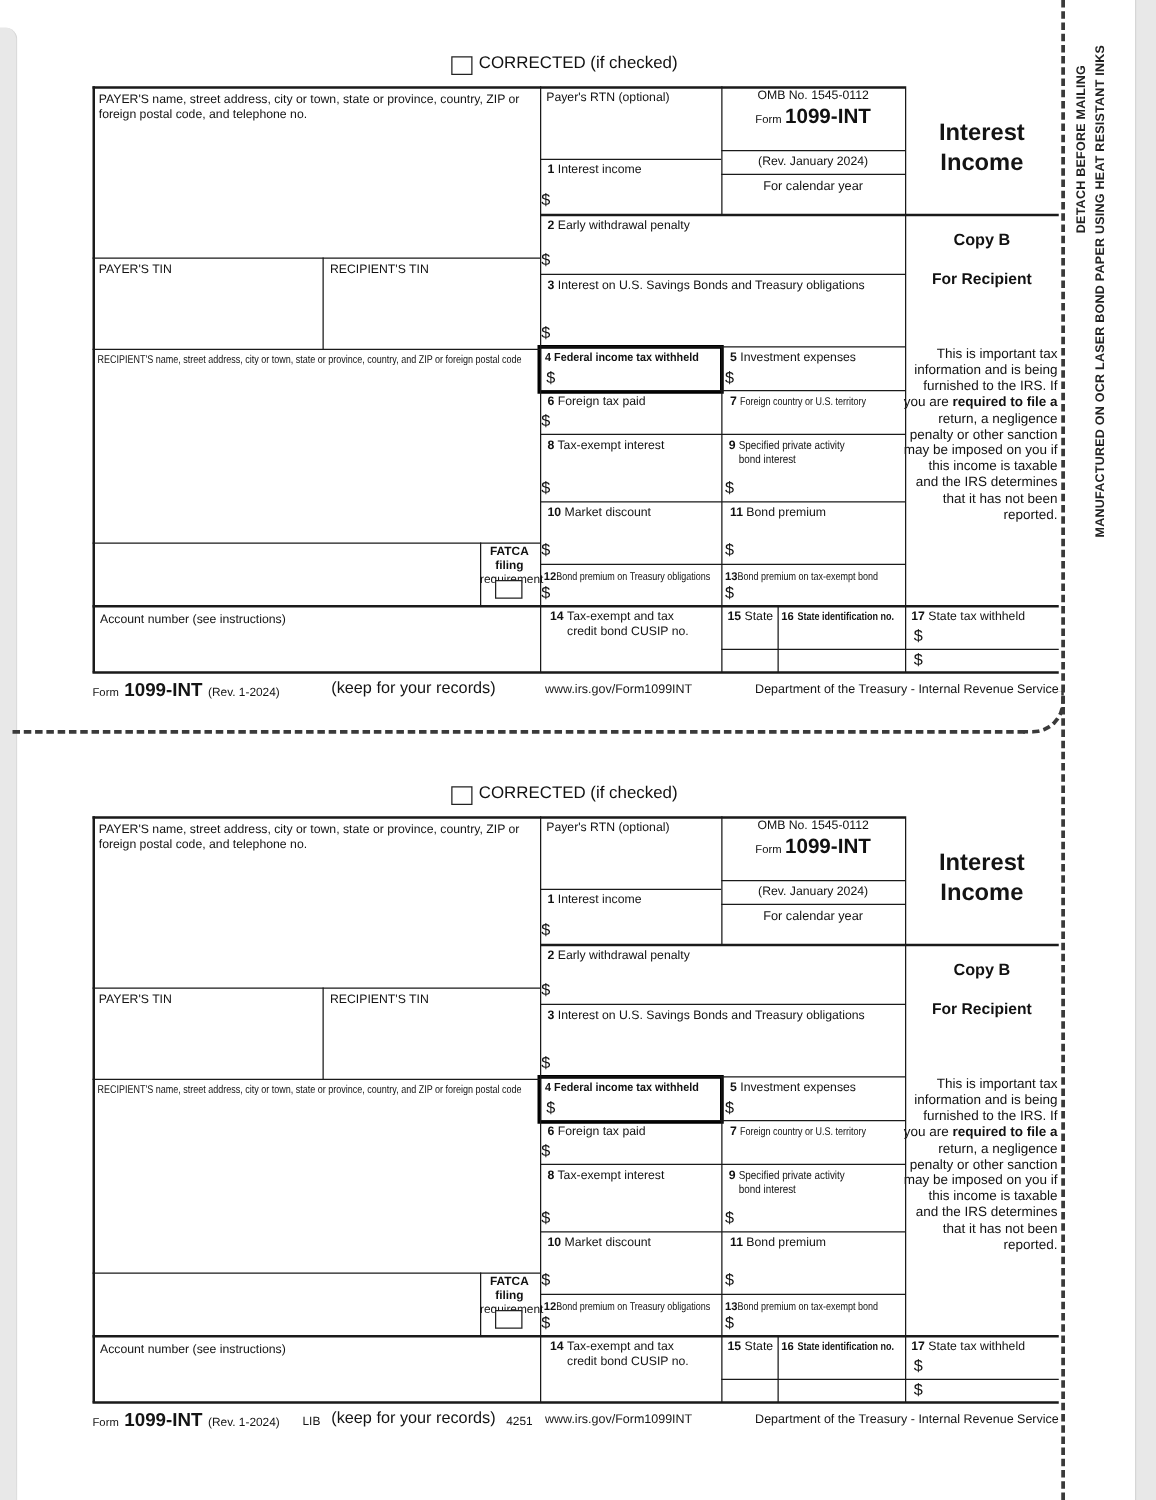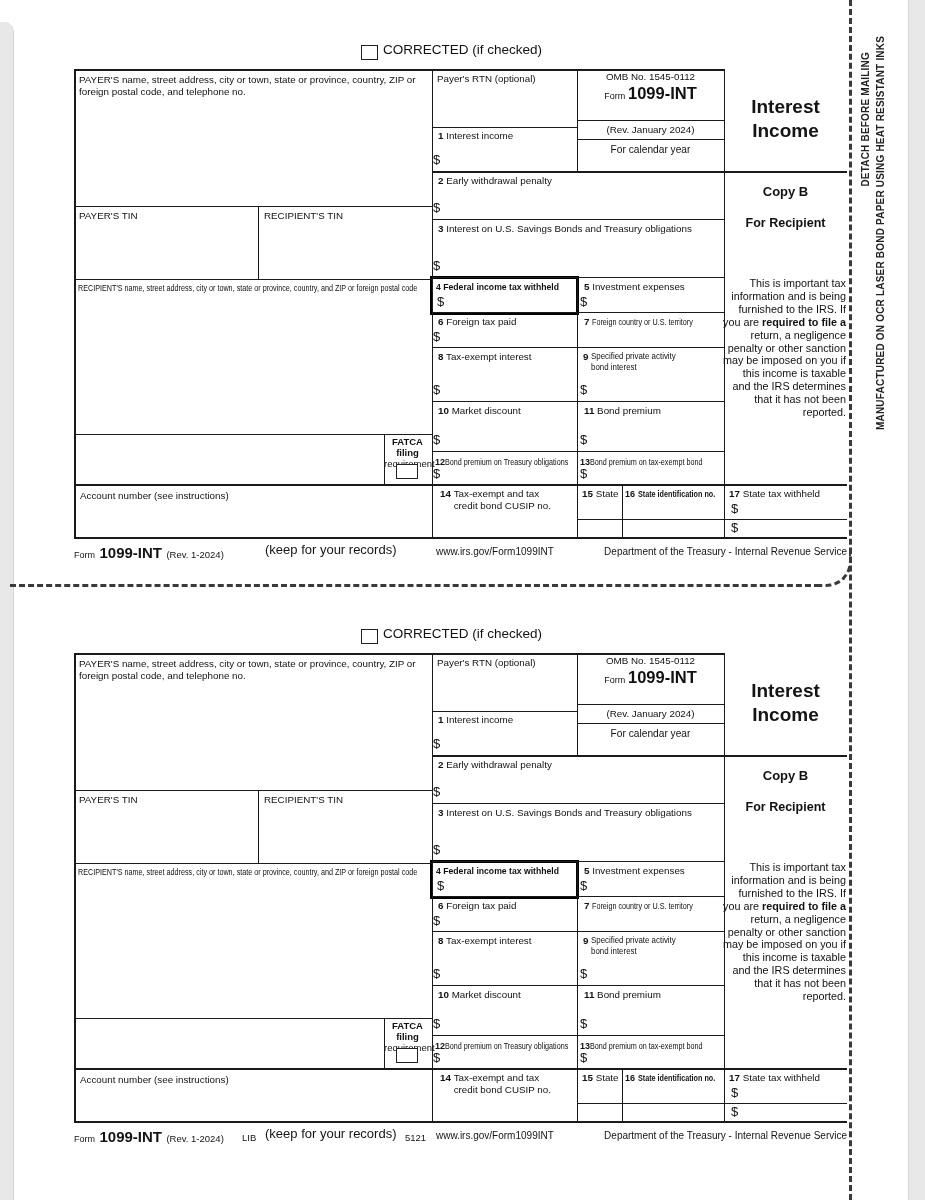--- a/index.html
+++ b/index.html
@@ -248,21 +248,21 @@
   <div class="dollar" style="left:657px;top:461px">$</div>
   <div class="dollar" style="left:657px;top:480px">$</div>
 
   <div class="fsp" style="left:0;top:504px">
     <span style="font-size:9px">Form</span>
     <span style="font-size:15px;font-weight:bold">1099-INT</span>
     <span style="font-size:9.5px">(Rev. 1-2024)</span>
   </div>
   <div class="fsp" style="left:168px;top:508px;font-size:9.5px">LIB</div>
   <div class="fsp" style="left:191px;top:502px;font-size:13px">(keep for your records)</div>
-  <div class="fsp" style="left:331px;top:508px;font-size:9.5px">5121</div>
+  <div class="fsp" style="left:331px;top:508px;font-size:9.5px">4251</div>
   <div class="fsp" style="left:362px;top:506px;font-size:10px">www.irs.gov/Form1099INT</div>
   <div class="fsp" style="left:520px;top:506px;width:253px;text-align:right;font-size:10px">Department of the Treasury - Internal Revenue Service</div>
 <div class="gl" style="left: 0px; top: 29px; width: 650px; height: 1.5px;"></div>
     <div class="gl" style="left: 358px; top: 87px; width: 145px; height: 1.3px;"></div>
     <div class="gl" style="left: 503px; top: 80px; width: 147px; height: 1.3px;"></div>
     <div class="gl" style="left: 503px; top: 99px; width: 147px; height: 1.3px;"></div>
     <div class="gl" style="left: 358px; top: 131px; width: 415px; height: 1.5px;"></div>
     <div class="gl" style="left: 358px; top: 179px; width: 292px; height: 1.4px;"></div>
     <div class="gl" style="left: 358px; top: 237px; width: 292px; height: 1.4px;"></div>
     <div class="gl" style="left: 358px; top: 272px; width: 292px; height: 1.4px;"></div>

